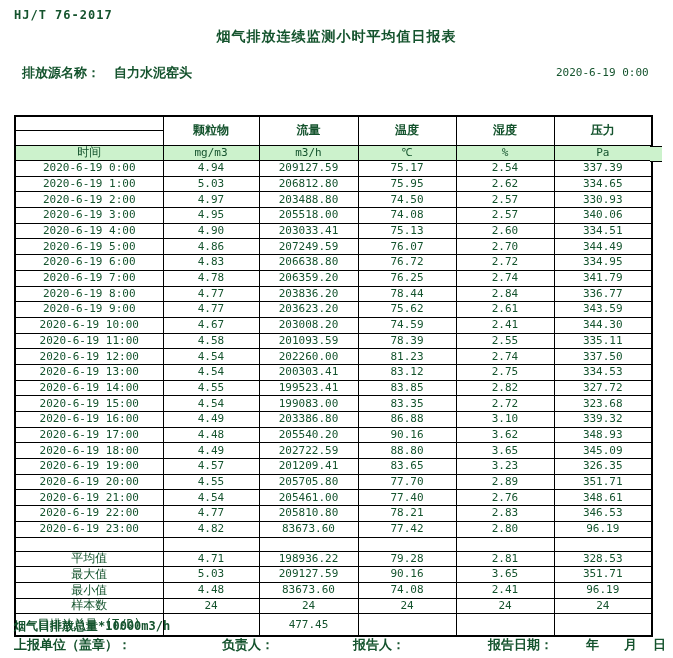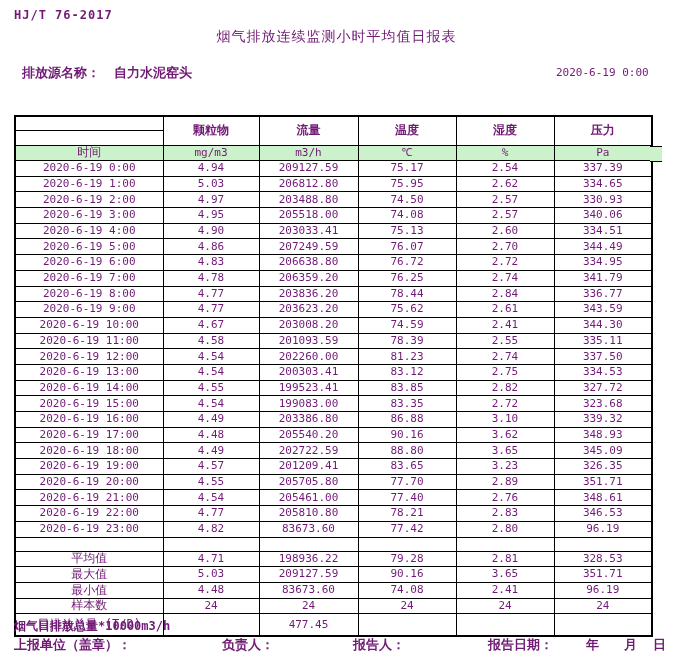--- a/index.html
+++ b/index.html
@@ -1,23 +1,23 @@
 <!DOCTYPE html>
 <html><head>
 <meta charset="utf-8">
 <style>
   html,body{margin:0;padding:0;background:#ffffff;}
   #page{
     position:relative;width:673px;height:658px;background:#ffffff;
-    font-family:"DejaVu Sans Mono","Liberation Mono",monospace;color:#701a75;
+    font-family:"DejaVu Sans Mono","Liberation Mono",monospace;color:#14532d;
     overflow:hidden;
   }
   .abs{position:absolute;white-space:nowrap;}
   #std{left:14px;top:8px;font-size:12px;font-weight:bold;letter-spacing:1px;}
-  #title{left:0;top:28px;width:673px;text-align:center;font-size:14px;font-weight:normal;letter-spacing:1px;}
+  #title{left:0;top:28px;width:673px;text-align:center;font-size:14px;font-weight:bold;letter-spacing:1px;}
   #source-line{left:22px;top:64px;font-size:13px;font-weight:bold;}
   #source-name{margin-left:14px;}
   #datetime{left:556px;top:66px;font-size:11px;}
   
   #tbl-wrap{position:absolute;left:14px;top:115px;}
   table{border-collapse:collapse;table-layout:fixed;width:637px;border:2px solid #000;padding-left:28px;}
   td,th{border:1px solid #000;padding:0;text-align:center;vertical-align:middle;
         font-weight:normal;font-size:11px;line-height:1.1;overflow:hidden;}
   tr.h1 td{height:13px;}
   tr.h2 td{height:14px;}

